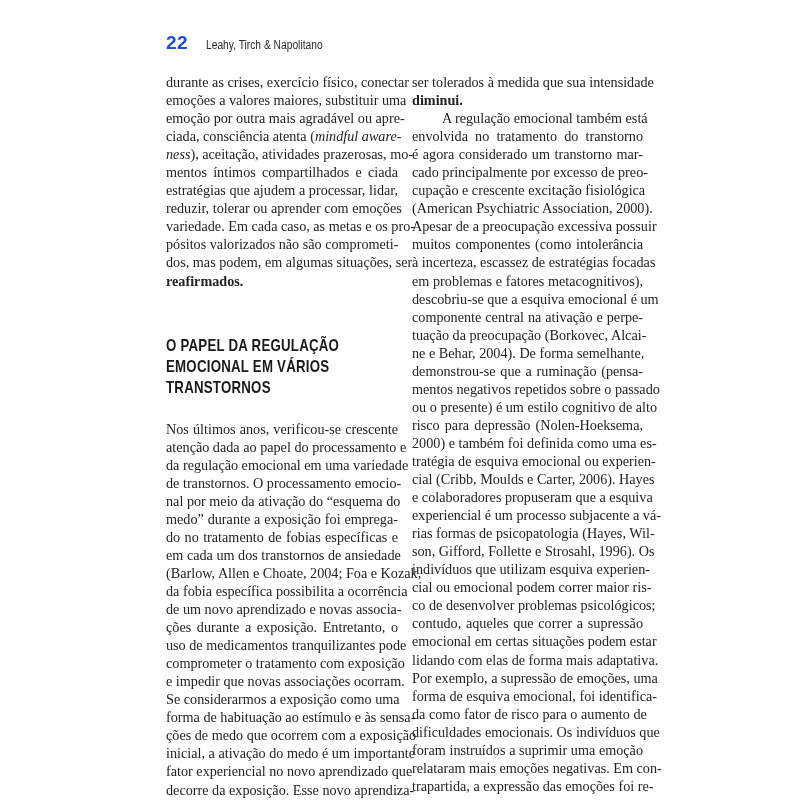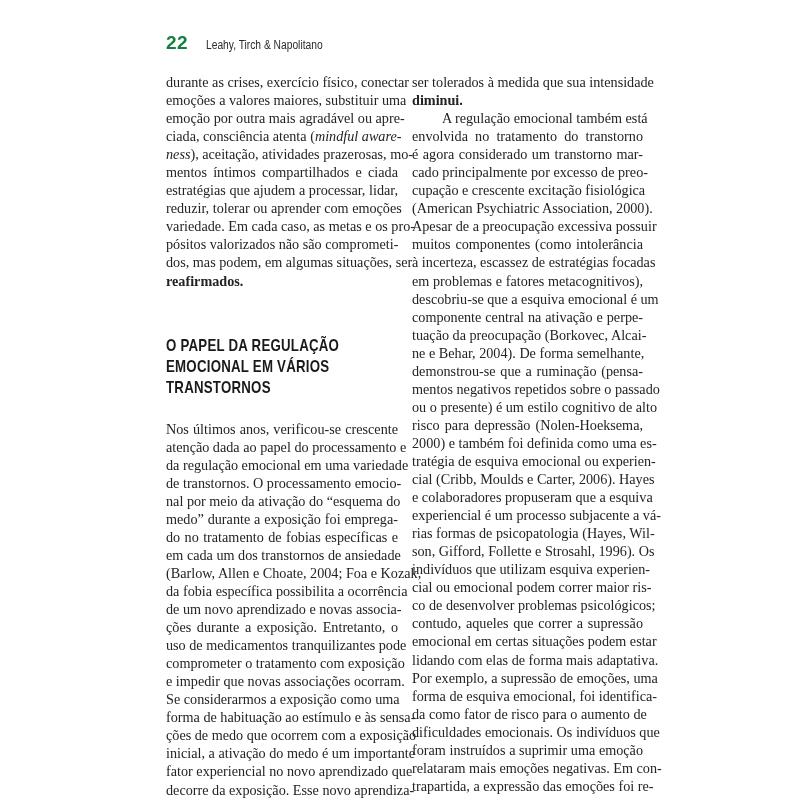--- a/index.html
+++ b/index.html
@@ -1,19 +1,19 @@
 <!DOCTYPE html>
 <html><head>
 <meta charset="utf-8">
 <style>
   html, body { margin: 0; padding: 0; background: #ffffff; }
   body { width: 800px; height: 800px; position: relative; overflow: hidden; }
   .page { position: absolute; left: 0; top: 0; width: 800px; height: 800px; background: #fff; }
   .header { position: absolute; left: 166px; top: 32px; height: 24px; display: flex; align-items: baseline; }
-  .page-num { font-family: "Liberation Sans", sans-serif; font-weight: bold; font-size: 19px; color: #15803d; letter-spacing: 0.5px; }
+  .page-num { font-family: "Liberation Sans", sans-serif; font-weight: bold; font-size: 19px; color: #1d4ed8; letter-spacing: 0.5px; }
   .running-head { font-family: "Liberation Sans", sans-serif; font-size: 12.5px; color: #2a2a2a; margin-left: 18px; transform: scaleX(0.82); transform-origin: left center; display: inline-block; }
   .col { position: absolute; top: 73px; font-family: "Liberation Serif", serif; font-size: 14.2px; line-height: 18.05px; color: #232323; }
   .col-left { left: 166px; width: 232px; }
   .col-right { left: 412px; width: 231px; }
   .line { display: block; white-space: nowrap; text-align: justify; text-align-last: justify; height: 18.05px; overflow: visible; }
   .line.last { text-align-last: left; font-weight: bold; }
   .line.indent { padding-left: 30px; }
   .para { margin: 0; }
   .gap { height: 45px; }
   .heading { font-family: "Liberation Sans", sans-serif; font-weight: bold; font-size: 17px; line-height: 21px; color: #1a1a1a; margin: 0; transform: scaleX(0.78); transform-origin: left top; white-space: nowrap; letter-spacing: 0.3px; }

